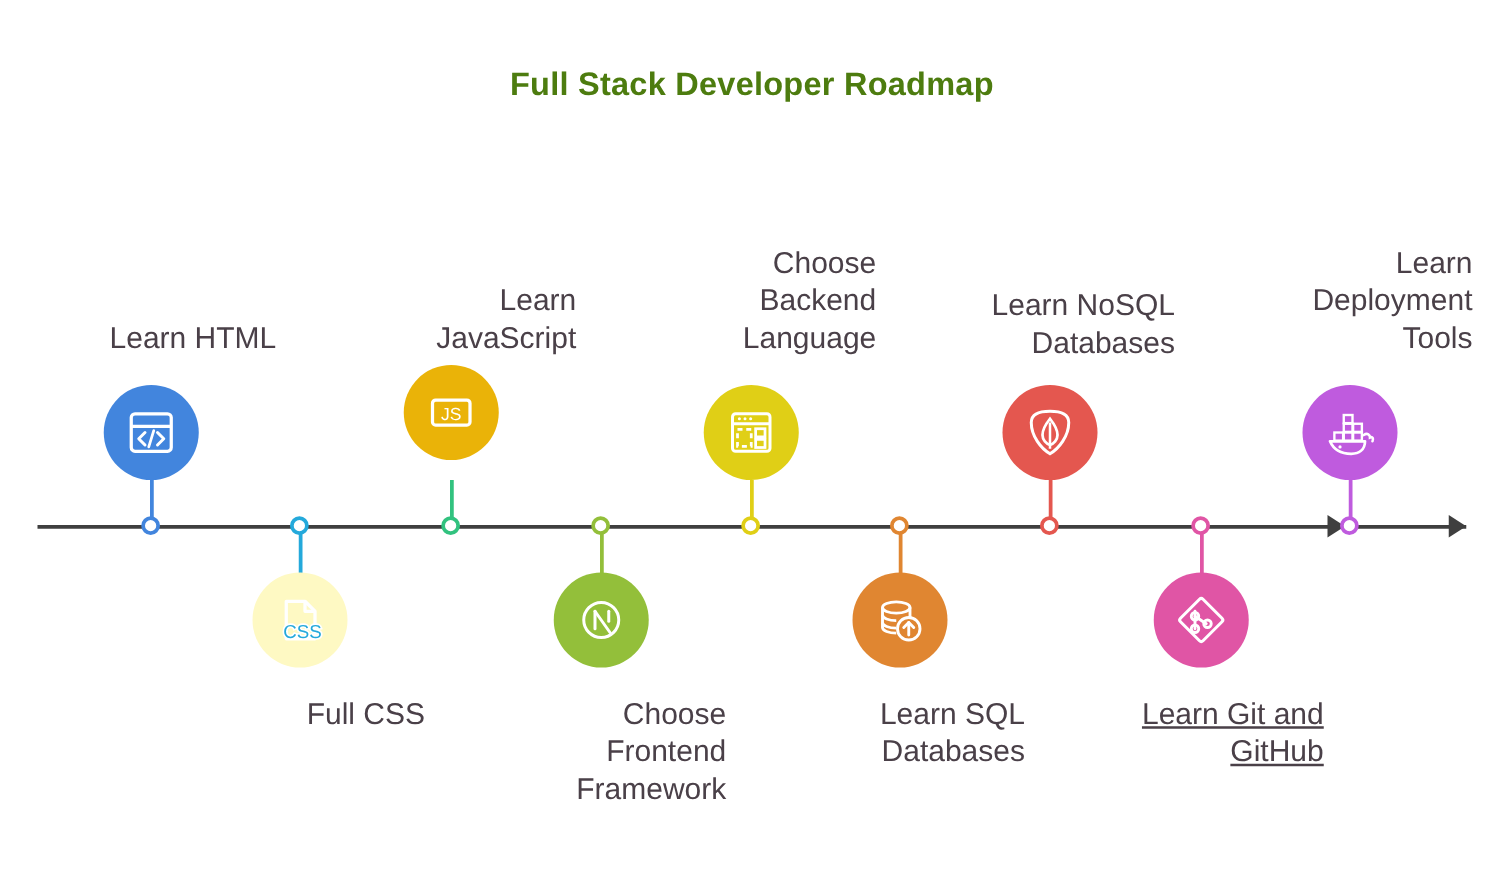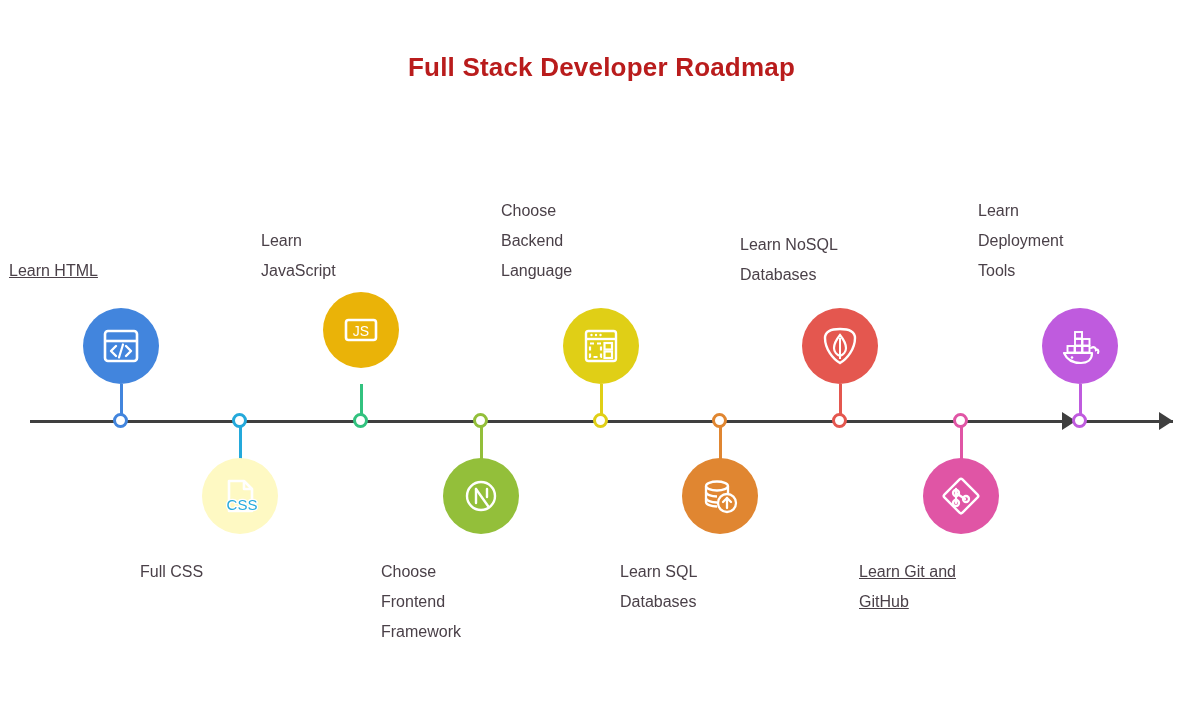--- a/index.html
+++ b/index.html
@@ -15,21 +15,21 @@
     left:0;top:0;
     width:1203px;height:708px;
   }
   .title{
     position:absolute;
     left:0;top:52px;
     width:1203px;
     text-align:center;
     font-size:26px;
     font-weight:bold;
-    color:#b91c1c;
+    color:#4d7c0f;
     letter-spacing:.2px;
   }
   .axis{
     position:absolute;
     left:30px;top:420px;
     width:1143px;height:3px;
     background:#3f3f3f;
   }
   .arrowhead{
     position:absolute;
@@ -58,22 +58,22 @@
     border-radius:50%;
     display:flex;
     align-items:center;
     justify-content:center;
     z-index:4;
   }
   .bubble svg{display:block;}
   .label{
     position:absolute;
     width:200px;
-    text-align:left;
-    font-size:16px;
+    text-align:right;
+    font-size:24px;
     line-height:30px;
     color:#4a4048;
     white-space:pre-line;
   }
 </style>
 </head>
 <body>
 
 <div id="roadmap">
 
@@ -90,21 +90,21 @@
       <span>
         <svg width="48" height="48" viewBox="0 0 48 48">
           <rect x="8" y="9" width="32" height="30" rx="3" fill="none" stroke="#fff" stroke-width="2.6"></rect>
           <line x1="8" y1="19" x2="40" y2="19" stroke="#fff" stroke-width="2.6"></line>
           <polyline points="19,24 14,29 19,34" fill="none" stroke="#fff" stroke-width="2.4" stroke-linecap="round" stroke-linejoin="round"></polyline>
           <polyline points="29,24 34,29 29,34" fill="none" stroke="#fff" stroke-width="2.4" stroke-linecap="round" stroke-linejoin="round"></polyline>
           <line x1="26" y1="22.5" x2="22" y2="35.5" stroke="#fff" stroke-width="2.2" stroke-linecap="round"></line>
         </svg>
       </span>
     </div>
-    <div class="label" style="left:9px;top:256px;text-decoration:underline;">Learn HTML</div>
+    <div class="label" style="left:21px;top:256px;">Learn HTML</div>
   </div>
 
   <div class="node">
     <div class="stem" style="left:238.5px;top:420px;height:40px;background:#24a9db;"></div>
     <div class="marker" style="left:232px;top:413px;border-color:#24a9db;"></div>
     <div class="bubble" style="left:202px;top:458px;background:#fef9c3;">
       <span>
         <svg width="48" height="48" viewBox="0 0 48 48">
           <path d="M13 9 h15 l8 8 v22 h-23 z" fill="none" stroke="#fff" stroke-width="2.6" stroke-linejoin="round"></path>
           <path d="M28 9 v8 h8" fill="none" stroke="#fff" stroke-width="2.6" stroke-linejoin="round"></path>

